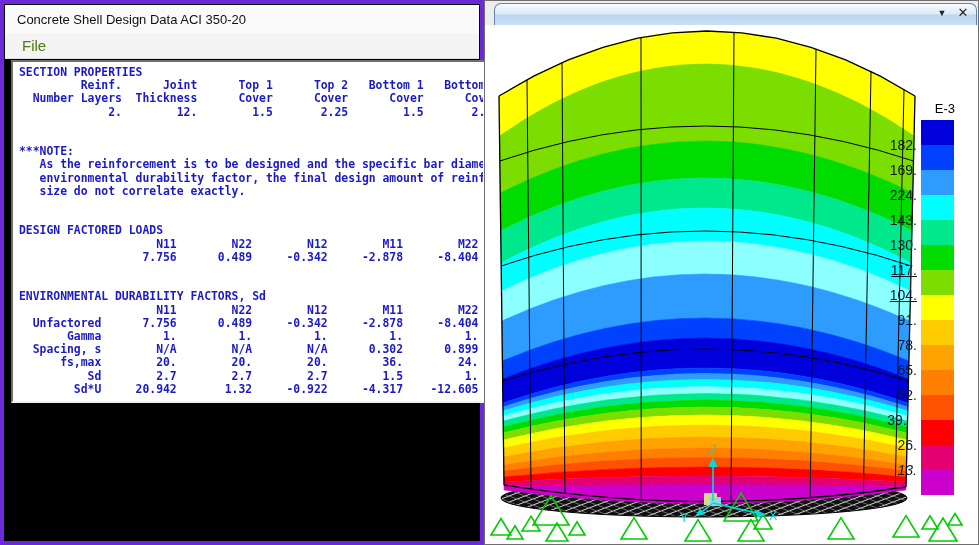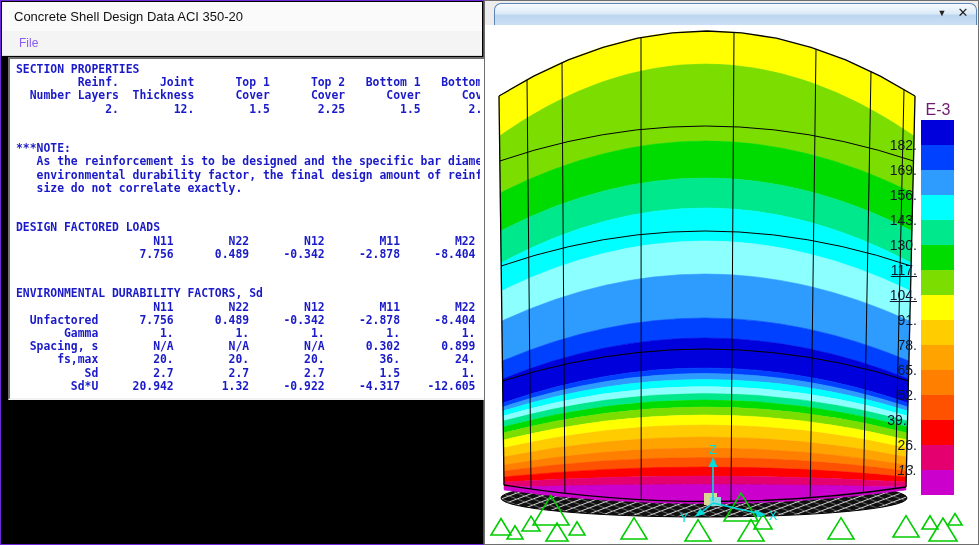--- a/index.html
+++ b/index.html
@@ -2,25 +2,25 @@
 <html><head>
 <meta charset="utf-8">
 <style>
   html,body{margin:0;padding:0;}
   body{width:979px;height:545px;overflow:hidden;background:#c8c8c8;
        font-family:"Liberation Sans",sans-serif;}
   #stage{position:relative;width:979px;height:545px;}
 
   
   #left-win{position:absolute;left:0;top:0;width:484px;height:545px;
-    background:#000;border:1px solid #6d28d9;box-sizing:border-box;}
+    background:#000;border:4px solid #6d28d9;box-sizing:border-box;}
   #lw-title{position:absolute;left:1px;top:1px;right:1px;height:29px;background:#fafafa;
     border-bottom:1px solid #e8e8e8;color:#111;font-size:13px;line-height:29px;padding-left:12px;}
   #lw-menu{position:absolute;left:1px;top:30px;right:1px;height:24px;background:#f4f4f4;
-    border-bottom:1px solid #dcdcdc;font-size:12px;color:#8b5cf6;}
+    border-bottom:1px solid #dcdcdc;font-size:15px;color:#4d7c0f;}
   .menu-item{display:inline-block;height:24px;line-height:24px;padding:0 9px;margin-left:8px;}
   #lw-report-panel{position:absolute;left:7px;top:56px;width:551px;height:343px;background:#fff;
     border-top:2px solid #6f6f6f;border-left:2px solid #6f6f6f;
     border-bottom:2px solid #f2f2f2;border-right:2px solid #f2f2f2;box-sizing:border-box;
     overflow:hidden;}
   #lw-report{white-space:pre;overflow:hidden;width:464px;margin:4px 0 0 6px;
     font-family:"DejaVu Sans Mono",monospace;font-weight:bold;
     font-size:11.4px;line-height:13.2px;color:#1a1ac8;}
 
   
@@ -34,22 +34,22 @@
     font-size:12px;line-height:21px;color:#0a0a0a;white-space:pre;}
   .rw-btn{position:absolute;top:3px;width:18px;height:18px;text-align:center;color:#222;
     background:transparent;border:none;padding:0;cursor:default;}
   #rw-btn-drop{right:27px;font-size:9px;line-height:18px;}
   #rw-btn-close{right:6px;font-size:13px;line-height:18px;}
   #rw-canvas{position:absolute;left:0;top:24px;right:0;bottom:0;background:#fff;}
   #model-svg{position:absolute;left:0;top:-24px;width:493px;height:543px;pointer-events:none;}
 
   
   #legend{position:absolute;left:392px;top:76px;width:80px;height:410px;pointer-events:none;}
-  #legend-exp{position:absolute;left:44px;top:0px;width:34px;text-align:center;
-    font-size:16px;color:#701a75;}
+  #legend-exp{position:absolute;left:44px;top:0px;width:34px;text-align:right;
+    font-size:13px;color:#000000;}
   #legend-bar{position:absolute;left:44px;top:19px;width:33px;}
   .legend-band{width:33px;height:25px;}
   #legend-labels{position:absolute;left:0;top:19px;width:40px;height:375px;}
   .legend-label{position:absolute;right:0;width:40px;text-align:right;
     font-size:14px;color:#0f172a;}
 </style>
 </head>
 <body>
 
 <div id="stage">
@@ -211,21 +211,21 @@
             <div class="legend-band" style="background: rgb(255, 163, 0);"></div>
             <div class="legend-band" style="background: rgb(255, 128, 0);"></div>
             <div class="legend-band" style="background: rgb(255, 82, 0);"></div>
             <div class="legend-band" style="background: rgb(255, 0, 0);"></div>
             <div class="legend-band" style="background: rgb(228, 0, 110);"></div>
             <div class="legend-band" style="background: rgb(204, 0, 204);"></div>
           </div>
         <div id="legend-labels">
             <div class="legend-label" style="top: 17px;">182.</div>
             <div class="legend-label" style="top: 42px;">169.</div>
-            <div class="legend-label" style="top: 67px;">156.</div>
+            <div class="legend-label" style="top: 67px;">224.</div>
             <div class="legend-label" style="top: 92px;">143.</div>
             <div class="legend-label" style="top: 117px;">130.</div>
             <div class="legend-label" style="top: 142px; text-decoration: underline;">117.</div>
             <div class="legend-label" style="top: 167px; text-decoration: underline;">104.</div>
             <div class="legend-label" style="top: 192px;">91.</div>
             <div class="legend-label" style="top: 217px;">78.</div>
             <div class="legend-label" style="top: 242px;">65.</div>
             <div class="legend-label" style="top: 267px;">52.</div>
             <div class="legend-label" style="top: 292px; text-align: center;">39.</div>
             <div class="legend-label" style="top: 317px;">26.</div>

